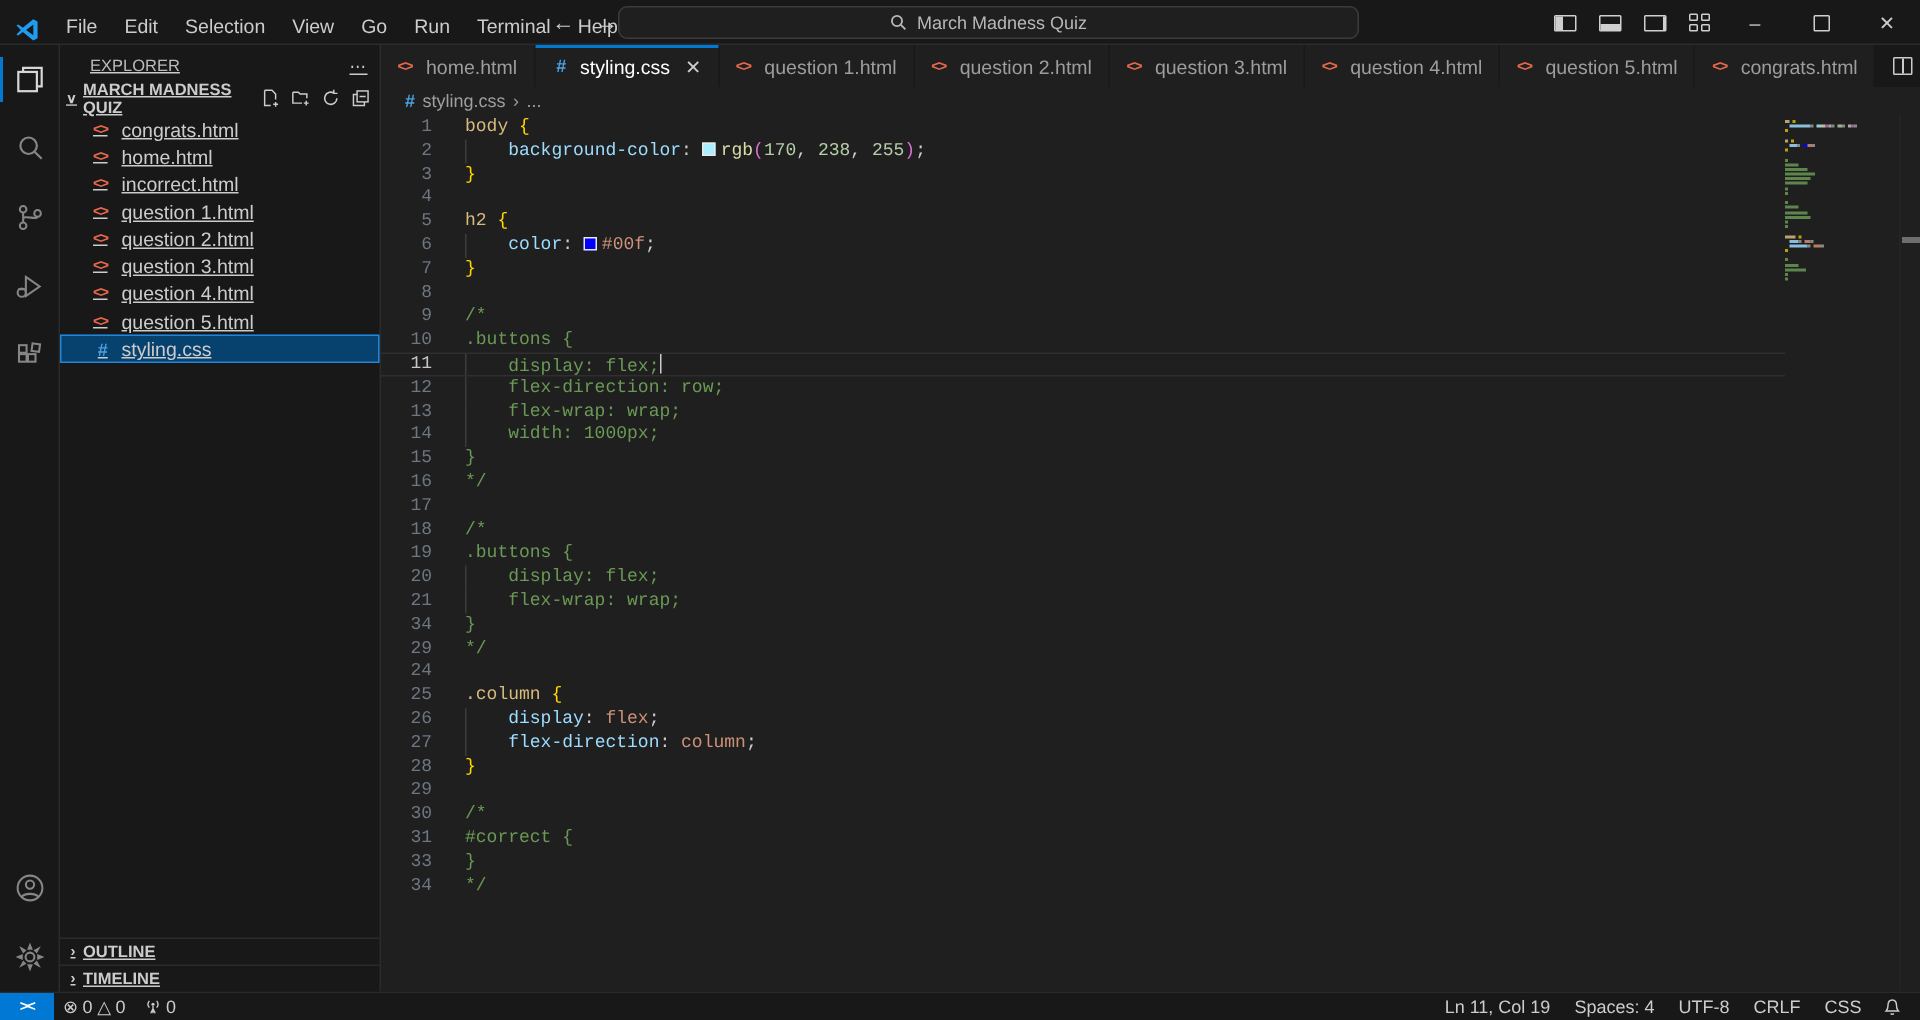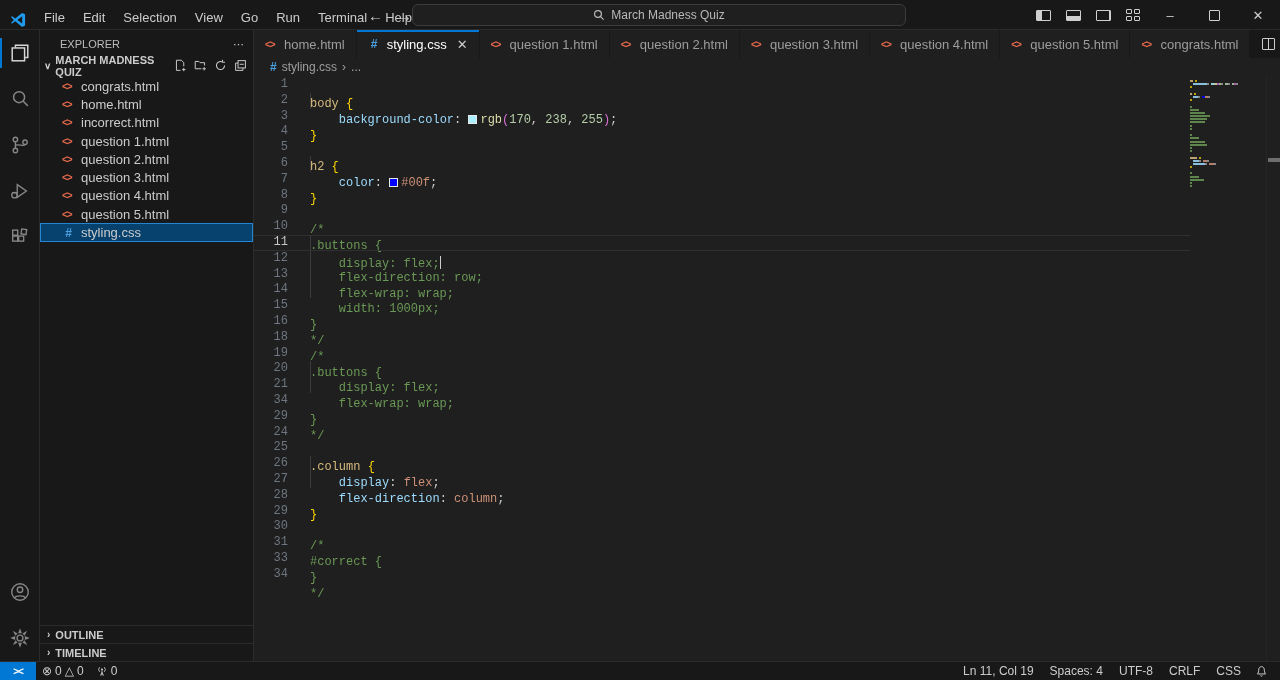--- a/index.html
+++ b/index.html
@@ -32,21 +32,21 @@
   .main { display:flex; height:631px; }
 
   .activitybar { width:40px; background:#181818; border-right:1px solid #2b2b2b;
                  display:flex; flex-direction:column; align-items:stretch; }
   .ab-item { height:46px; display:flex; align-items:center; justify-content:center; color:#868686; position:relative; }
   .ab-item.active { color:#d7d7d7; }
   .ab-item.active::before { content:""; position:absolute; left:0; top:8px; bottom:8px; width:2px; background:#0078d4; }
   .ab-spacer { flex:1; }
 
   .sidebar { width:214px; background:#181818; border-right:1px solid #2b2b2b; display:flex; flex-direction:column;
-             font-size:13px; }
+             font-size:13px;text-decoration:underline; }
   .sb-header { height:24px; display:flex; align-items:center; padding:4px 8px 0 20px; font-size:11px; color:#bbbbbb; }
   .sb-header .dots { margin-left:auto; color:#cccccc; letter-spacing:1px; }
   .sb-section { height:23px; display:flex; align-items:center; padding:0 6px 0 4px; font-size:11px; font-weight:bold;
                 color:#cccccc; gap:2px; }
   .sb-section .chev { font-size:10px; margin-right:2px; transform:scaleY(0.9); }
   .sb-actions { margin-left:auto; display:flex; gap:7px; color:#cccccc; align-items:center; }
   .file-row { height:18.3px; display:flex; align-items:center; padding-left:22px; gap:6px; color:#cccccc; }
   .file-row.selected { background:#07416e; border:1px solid #2484d6; padding-left:21px; }
   .ic-html { color:#e8694c; font-weight:bold; font-size:10px; letter-spacing:-1px; width:13px; }
   .ic-css  { color:#4aa0e0; font-weight:bold; font-size:12px; width:13px; text-align:center; }
@@ -71,21 +71,21 @@
 
   .breadcrumb { height:18px; display:flex; align-items:center; gap:5px; padding-left:16px; font-size:12px;
                 color:#9f9f9f; background:#1f1f1f; }
   .breadcrumb .ic-css { width:auto; }
 
   .editor { position:relative; flex:1; overflow:hidden; font-family:"Liberation Mono","DejaVu Sans Mono",monospace;
             font-size:12px; }
   .lines { position:absolute; top:1px; left:0; right:0; }
   .line { height:15.8px; line-height:15.8px; display:flex; position:relative; margin-right:90px; white-space:pre; }
   .line .ln { width:34px; text-align:right; color:#6e7681; flex:none; }
-  .line .code { margin-left:22px;margin-top:20px; }
+  .line .code { margin-left:22px; }
   .line.current { border-top:1px solid #2f2f2f; border-bottom:1px solid #2f2f2f; line-height:13.8px; }
   .line.current .ln { color:#c6c6c6; }
   .guide { position:absolute; left:56px; top:0; bottom:0; border-left:1px solid #3b3b3b; }
   .tk-sel{color:#d7ba7d} .tk-prop{color:#9cdcfe} .tk-val{color:#ce9178} .tk-num{color:#b5cea8}
   .tk-fn{color:#dcdcaa} .tk-pun{color:#cccccc} .tk-br1{color:#ffd700} .tk-br2{color:#da70d6}
   .tk-com{color:#6a9955} .tk-pln{color:#cccccc}
   .sw { display:inline-block; width:9px; height:9px; border:1px solid #e8e8e8; margin-right:3px; vertical-align:-1px; }
   .cursor { display:inline-block; width:1.5px; height:13px; background:#cccccc; vertical-align:-2px; }
 
   .minimap { position:absolute; top:4px; right:14px; width:76px; }
@@ -353,20 +353,21 @@
           <div class="line"><span class="ln">7</span><span class="code"><span class="tk-br1">}</span></span></div>
           <div class="line"><span class="ln">8</span><span class="code"></span></div>
           <div class="line"><span class="ln">9</span><span class="code"><span class="tk-com">/*</span></span></div>
           <div class="line"><span class="ln">10</span><span class="code"><span class="tk-com">.buttons {</span></span></div>
           <div class="line current"><div class="guide"></div><span class="ln">11</span><span class="code"><span class="tk-com">    display: flex;</span><span class="cursor"></span></span></div>
           <div class="line"><div class="guide"></div><span class="ln">12</span><span class="code"><span class="tk-com">    flex-direction: row;</span></span></div>
           <div class="line"><div class="guide"></div><span class="ln">13</span><span class="code"><span class="tk-com">    flex-wrap: wrap;</span></span></div>
           <div class="line"><div class="guide"></div><span class="ln">14</span><span class="code"><span class="tk-com">    width: 1000px;</span></span></div>
           <div class="line"><span class="ln">15</span><span class="code"><span class="tk-com">}</span></span></div>
           <div class="line"><span class="ln">16</span><span class="code"><span class="tk-com">*/</span></span></div>
+          <div class="line"><span class="ln">17</span><span class="code"></span></div>
           <div class="line"><span class="ln">18</span><span class="code"><span class="tk-com">/*</span></span></div>
           <div class="line"><span class="ln">19</span><span class="code"><span class="tk-com">.buttons {</span></span></div>
           <div class="line"><div class="guide"></div><span class="ln">20</span><span class="code"><span class="tk-com">    display: flex;</span></span></div>
           <div class="line"><div class="guide"></div><span class="ln">21</span><span class="code"><span class="tk-com">    flex-wrap: wrap;</span></span></div>
           <div class="line"><span class="ln">34</span><span class="code"><span class="tk-com">}</span></span></div>
           <div class="line"><span class="ln">29</span><span class="code"><span class="tk-com">*/</span></span></div>
           <div class="line"><span class="ln">24</span><span class="code"></span></div>
           <div class="line"><span class="ln">25</span><span class="code"><span class="tk-sel">.column</span><span class="tk-pln"> </span><span class="tk-br1">{</span></span></div>
           <div class="line"><div class="guide"></div><span class="ln">26</span><span class="code"><span class="tk-pln">    </span><span class="tk-prop">display</span><span class="tk-pun">:</span><span class="tk-pln"> </span><span class="tk-val">flex</span><span class="tk-pun">;</span></span></div>
           <div class="line"><div class="guide"></div><span class="ln">27</span><span class="code"><span class="tk-pln">    </span><span class="tk-prop">flex-direction</span><span class="tk-pun">:</span><span class="tk-pln"> </span><span class="tk-val">column</span><span class="tk-pun">;</span></span></div>

